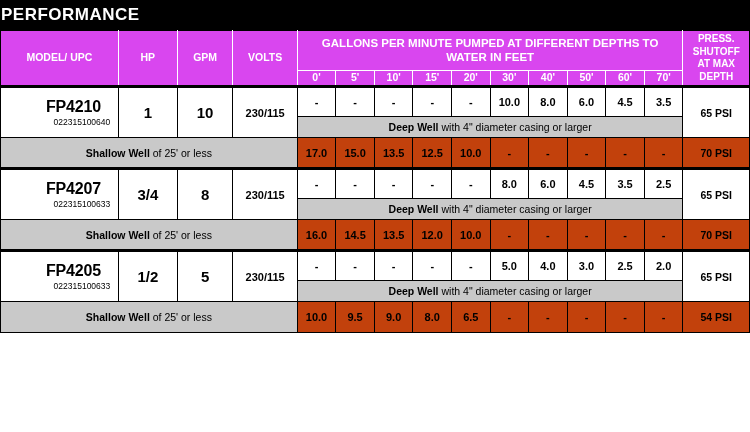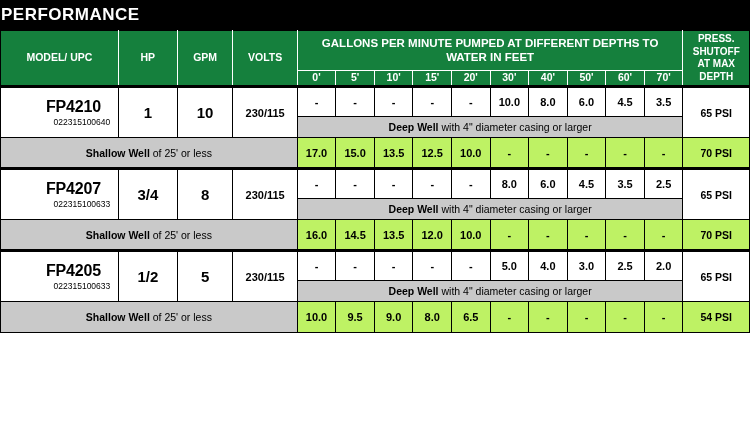--- a/index.html
+++ b/index.html
@@ -41,21 +41,21 @@
   }
   table.perf td, table.perf th {
     border: 1px solid #000000;
     box-sizing: border-box;
     padding: 0;
     text-align: center;
     vertical-align: middle;
   }
   
   .hdr {
-    background: #15803d;
+    background: #d946ef;
     color: #ffffff;
     font-weight: bold;
     font-size: 10.5px;
     line-height: 1.25;
     border-color: #ffffff !important;
   }
   .hdr-outer-l { border-left-color: #000 !important; }
   .hdr-outer-r { border-right-color: #000 !important; }
   .hdr-top { border-top-color: #000 !important; }
   .hdr-big {
@@ -111,21 +111,21 @@
   .note-cell {
     background: #c9c9c9;
     text-align: left;
     padding-left: 10px;
     font-size: 10.5px;
   }
   .note-cell .strong {
     font-weight: bold;
   }
   .gray {
-    background: #bef264;
+    background: #c2410c;
   }
   .shallow-row td {
     height: 31px;
   }
   .thickline-top {
     border-top: 3px solid #000000 !important;
   }
   .footer {
     font-size: 10.5px;
     padding: 7px 0 0 4px;

